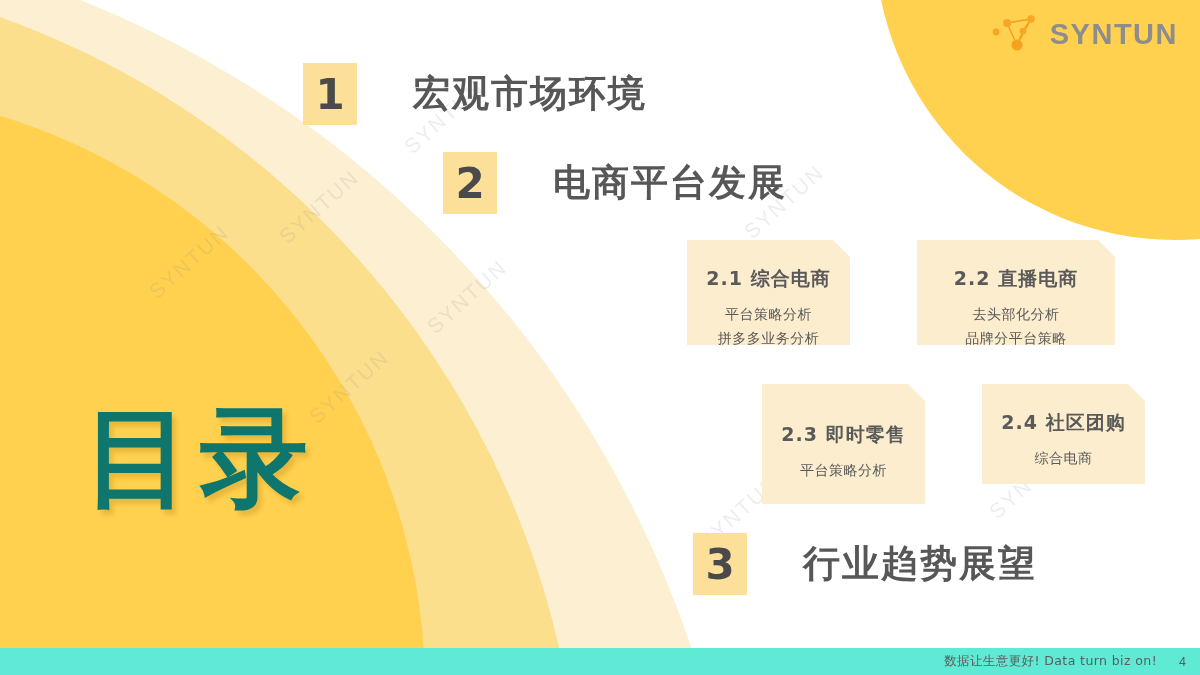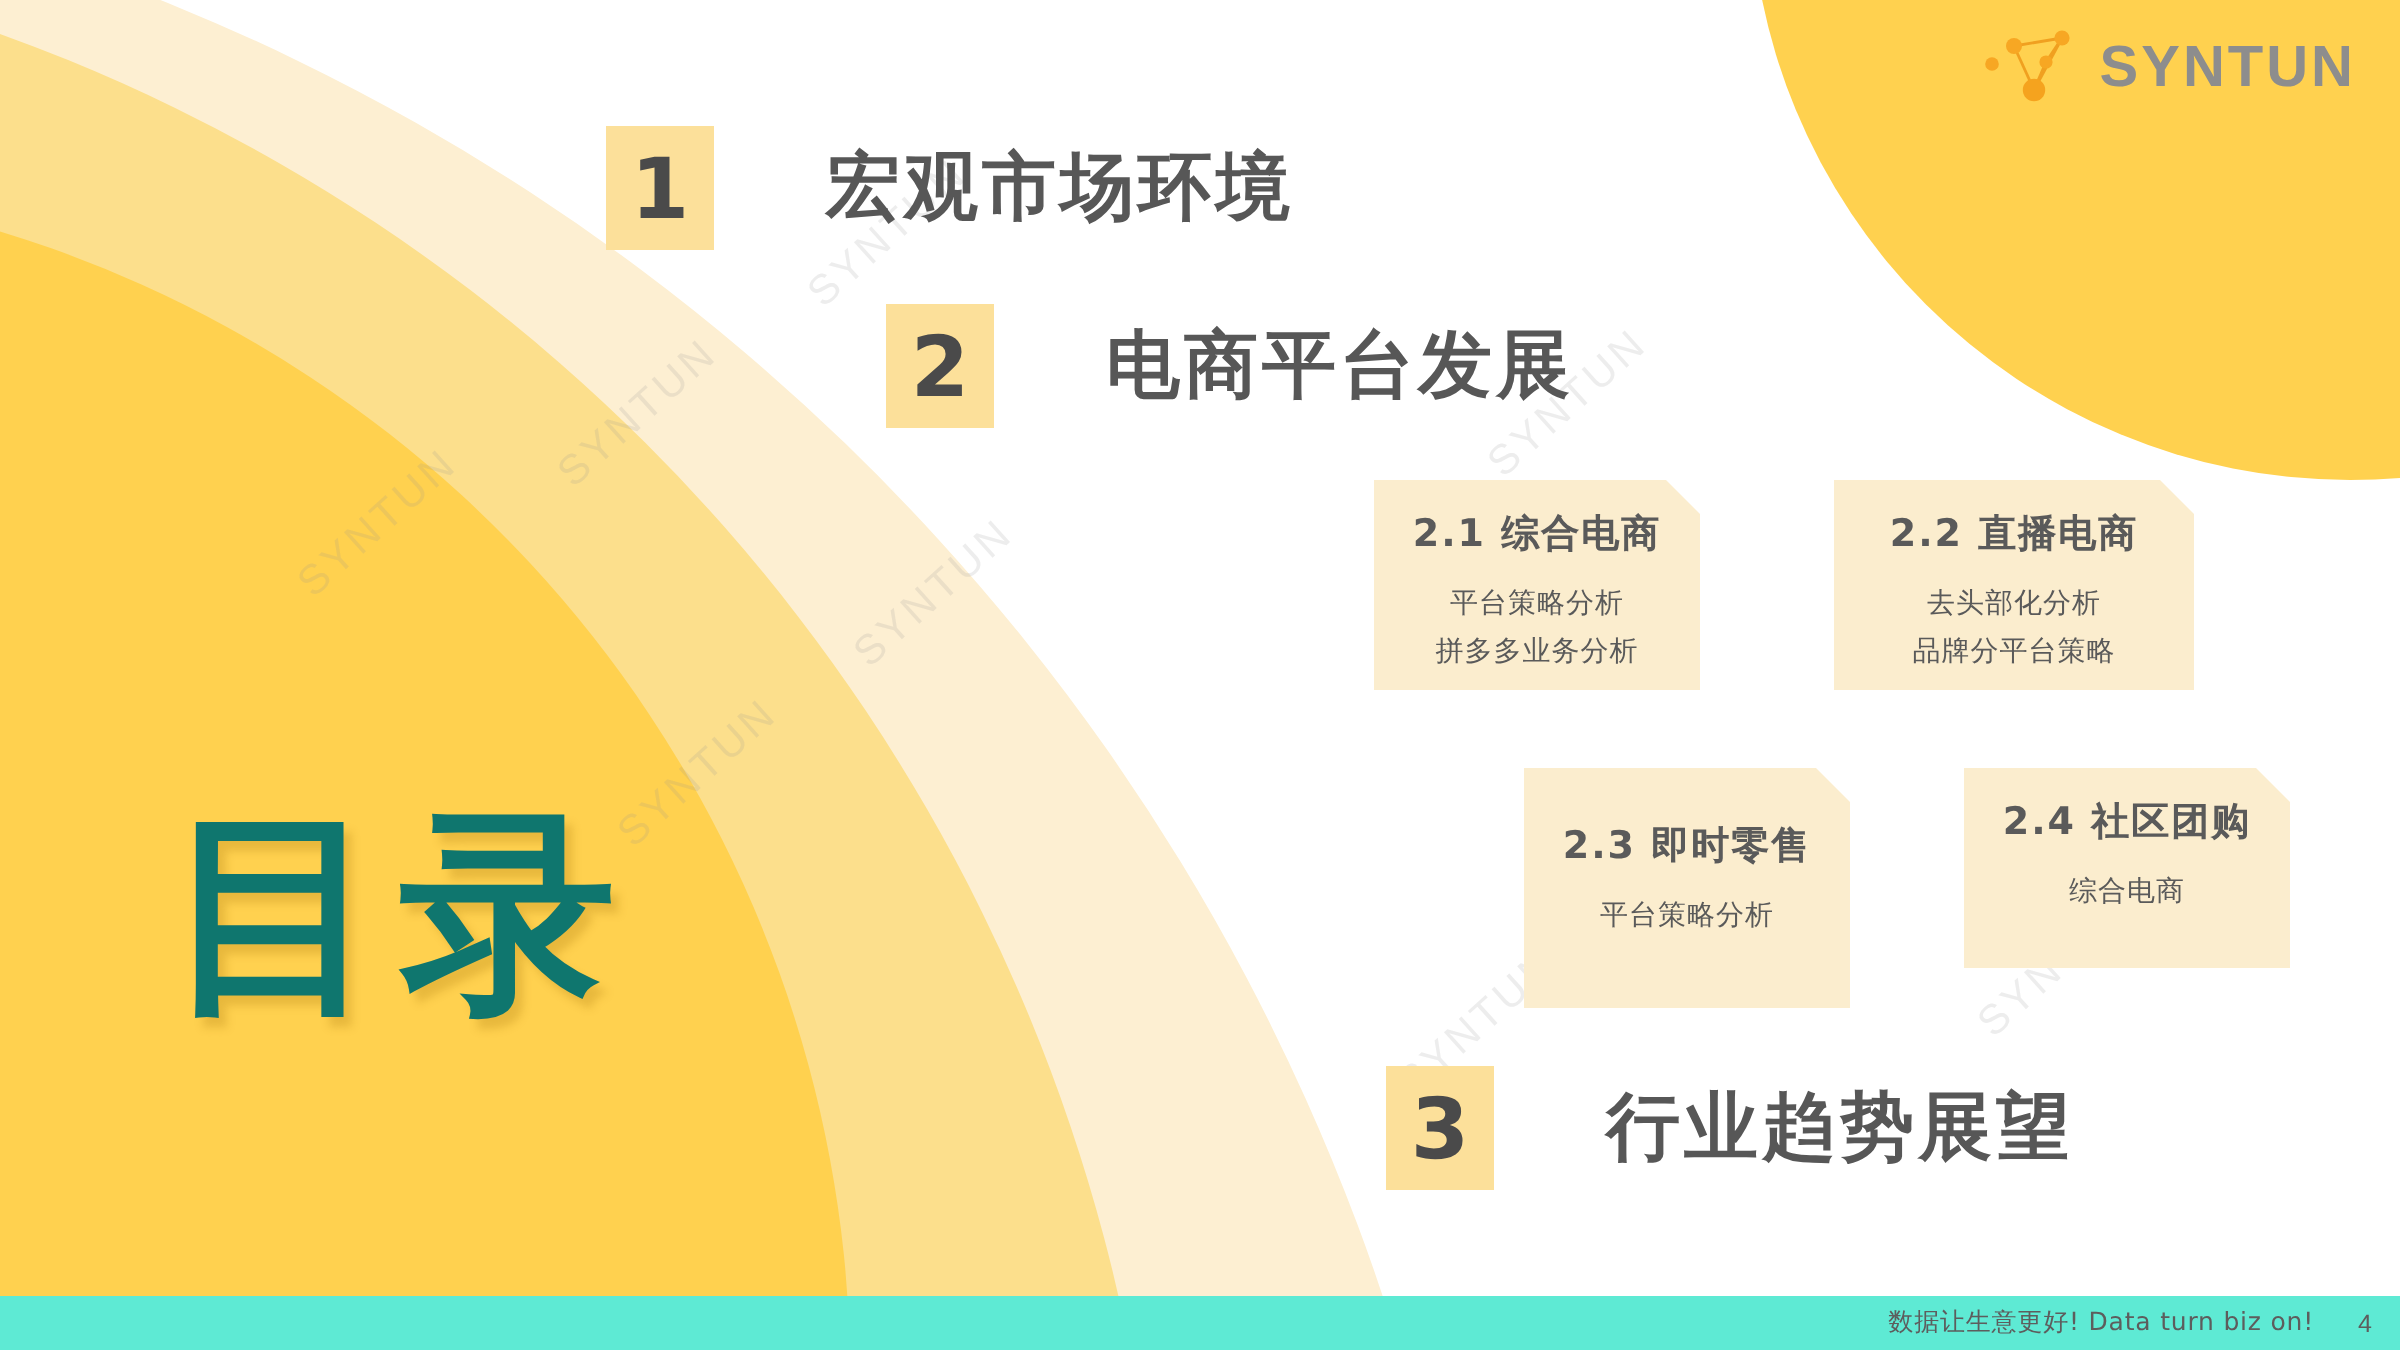--- a/index.html
+++ b/index.html
@@ -98,31 +98,32 @@
     -webkit-clip-path: polygon(0 0, calc(100% - 17px) 0, 100% 17px, 100% 100%, 0 100%);
     clip-path: polygon(0 0, calc(100% - 17px) 0, 100% 17px, 100% 100%, 0 100%);
     font-family: "DejaVu Sans", "Liberation Sans", sans-serif;
   }
   .sub-card .sc-title {
     font-size: 19px;
     font-weight: 700;
     letter-spacing: 1px;
     margin-bottom: 11px;
     white-space: nowrap;
+    margin-top: 12px;
   }
   .sub-card .sc-line {
     font-size: 14px;
     font-weight: 500;
     letter-spacing: 0.5px;
     line-height: 1.68;
     white-space: nowrap;
   }
 
   #card-21 { left: 687px; top: 240px; width: 163px; height: 105px; }
-  #card-22 { left: 917px; top: 240px; width: 180px; height: 105px; }
+  #card-22 { left: 917px; top: 240px; width: 198px; height: 105px; }
   #card-23 { left: 762px; top: 384px; width: 163px; height: 120px; }
   #card-24 { left: 982px; top: 384px; width: 163px; height: 100px; }
 
   
   #logo-wrap {
     position: absolute;
     right: 22px;
     top: 10px;
     display: flex;
     align-items: center;

